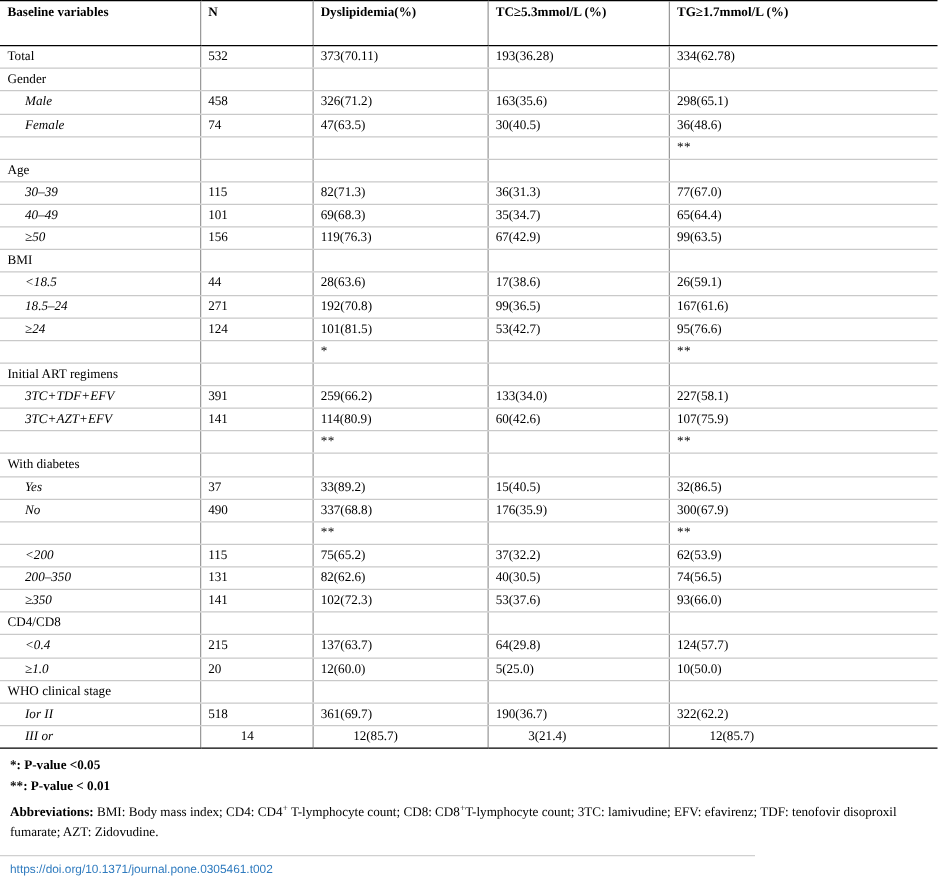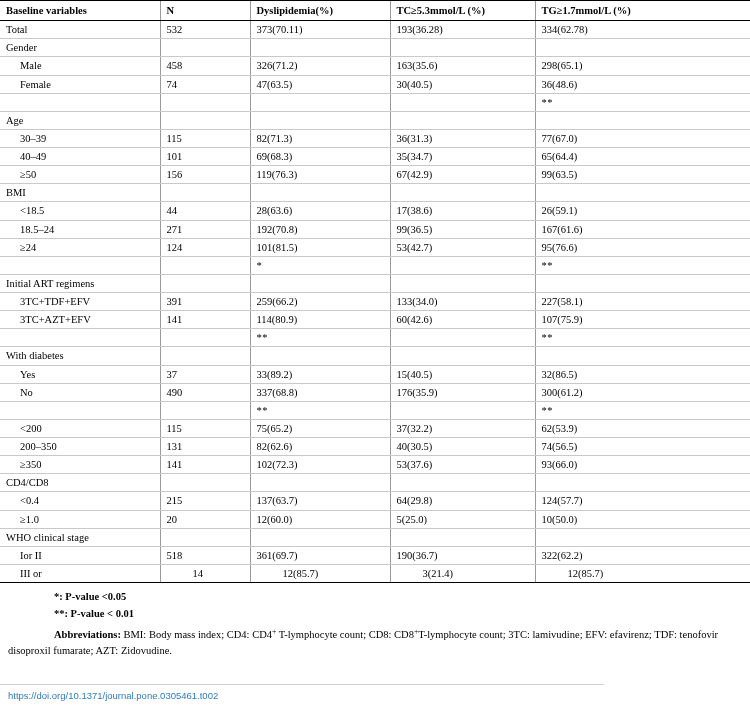--- a/index.html
+++ b/index.html
@@ -46,50 +46,50 @@
     font-weight: normal;
     line-height: 1.25;
     white-space: nowrap;
     overflow: hidden;
   }
   table.data tr.head th {
     font-weight: bold;
     border-top: 1px solid #000;
     border-bottom: 1px solid #000;
     padding-top: 3px;
-    padding-bottom: 3px;
+    padding-bottom: 19px;
     font-size: 10.5px;
   }
   table.data td.vsep, table.data th.vsep {
     border-left: 1px solid #9a9a9a;
   }
   table.data tr.rowline td {
     border-bottom: 1px solid #c9c9c9;
   }
   table.data tr.section td {
     border-bottom: 1px solid #c9c9c9;
   }
   table.data tr.lastrow td {
     border-bottom: 1px solid #000;
     padding-left: 32px;
   }
-  .indent1 { padding-left: 20px !important; }
+  .indent1 { padding-left: 20px !important; font-style: italic; }
   .stars {
     font-weight: bold;
     letter-spacing: 0.5px;
   }
   .notes {
     padding: 6px 8px 0 8px;
     font-size: 10.5px;
     line-height: 1.45;
   }
   .notes .note-line {
     margin: 0 0 2px 0;
   }
-  .notes b { font-weight: bold; margin-left: 46px; }
+  .notes b { font-weight: bold; }
   .abbrev {
     margin-top: 6px;
     line-height: 1.45;
     text-align: left;
   }
   .doi-bar {
     position: absolute;
     left: 0;
     bottom: 0;
     width: 604px;
@@ -268,21 +268,21 @@
           <td class="vsep">37</td>
           <td class="vsep">33(89.2)</td>
           <td class="vsep">15(40.5)</td>
           <td class="vsep">32(86.5)</td>
         </tr>
         <tr class="rowline">
           <td class="indent1">No</td>
           <td class="vsep">490</td>
           <td class="vsep">337(68.8)</td>
           <td class="vsep">176(35.9)</td>
-          <td class="vsep">300(61.2)</td>
+          <td class="vsep">300(67.9)</td>
         </tr>
         <tr class="rowline">
           <td></td>
           <td class="vsep stars"></td>
           <td class="vsep stars">**</td>
           <td class="vsep stars"></td>
           <td class="vsep stars">**</td>
         </tr>
         <tr class="rowline">
           <td class="indent1">&lt;200</td>

